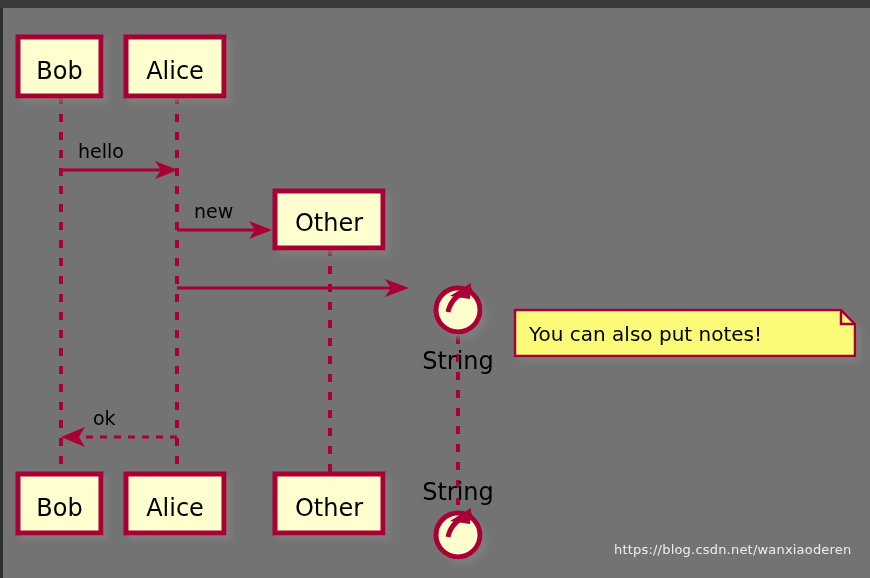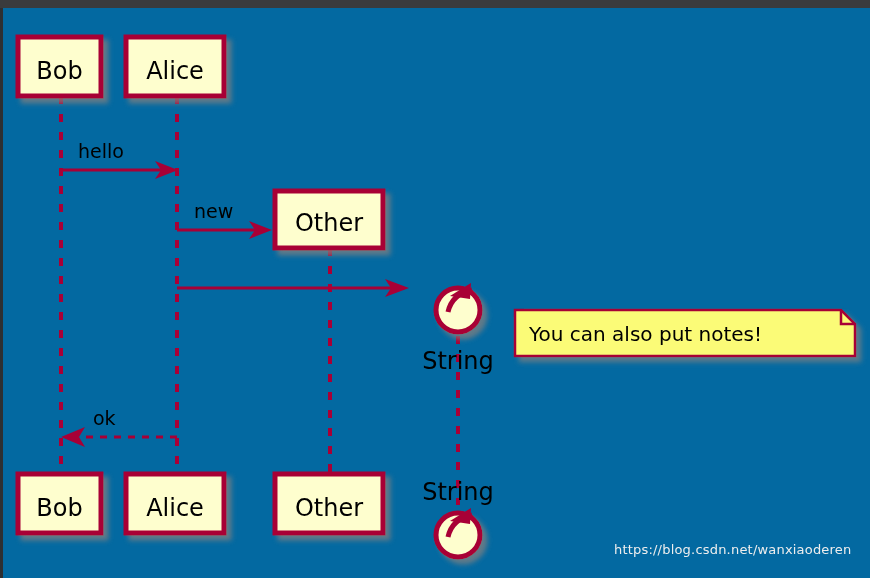--- a/index.html
+++ b/index.html
@@ -10,21 +10,21 @@
   body {
     width: 870px;
     height: 578px;
     overflow: hidden;
     font-family: "DejaVu Sans", sans-serif;
   }
   #canvas {
     position: relative;
     width: 870px;
     height: 578px;
-    background: #0369a1;
+    background: #737373;
     overflow: hidden;
   }
   
   .top-bar {
     position: absolute;
     left: 0; top: 0;
     width: 870px;
     height: 8px;
     background: #3a3b3d;
   }

